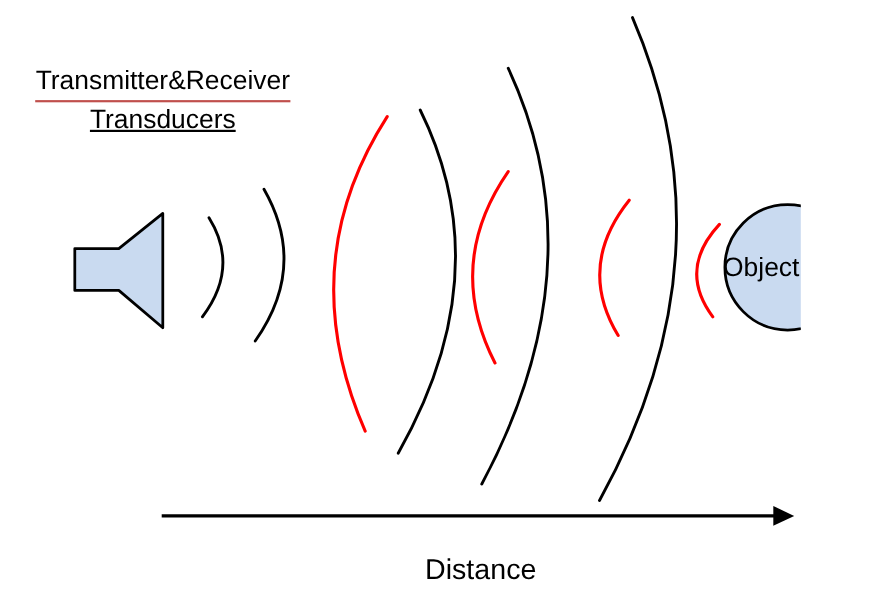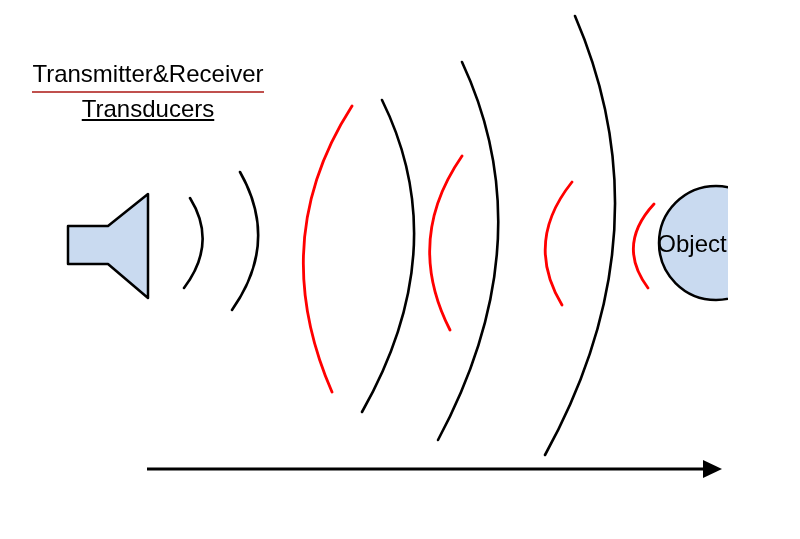--- a/index.html
+++ b/index.html
@@ -119,14 +119,15 @@
     <polygon class="arrow-head" points="703,460 722,469 703,478"></polygon>
   </svg>
 
   <div class="title-block">
     <span class="title-line1">Transmitter&amp;Receiver</span>
     <span class="title-line2">Transducers</span>
   </div>
 
   <div class="object-label">Object</div>
 
+  <div class="distance-label">Distance</div>
 
 </div>
 
 </body></html>

